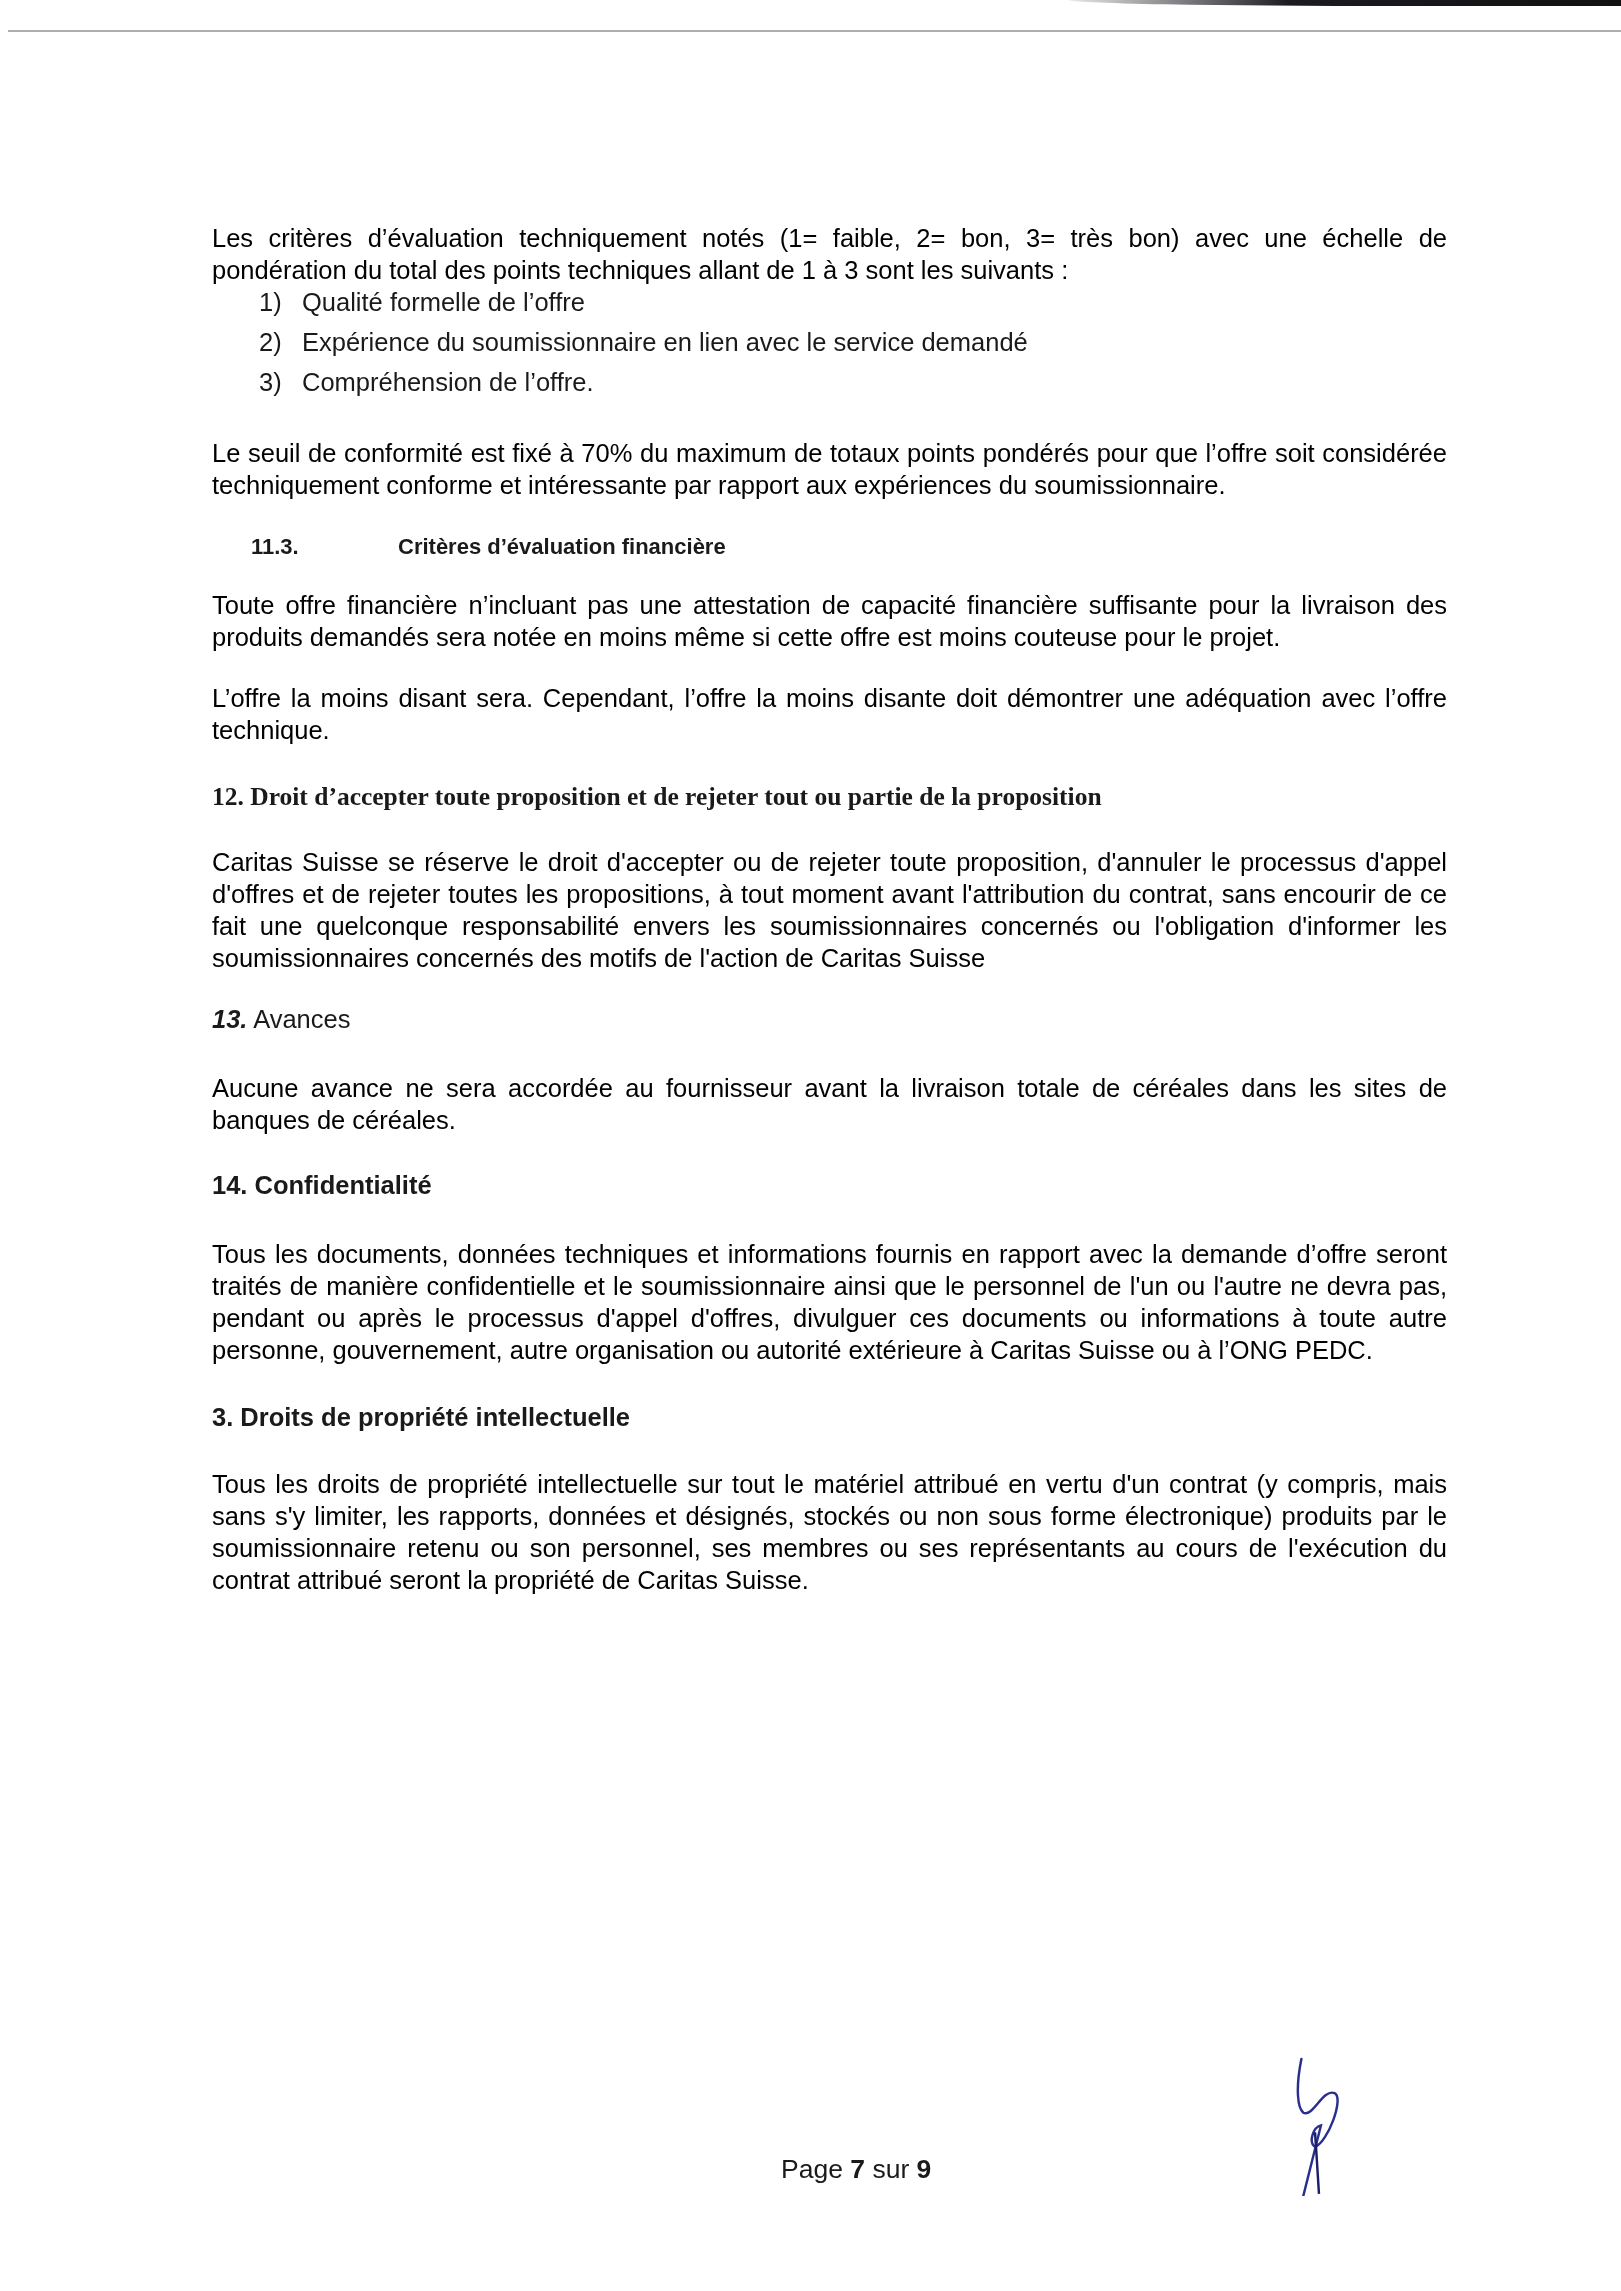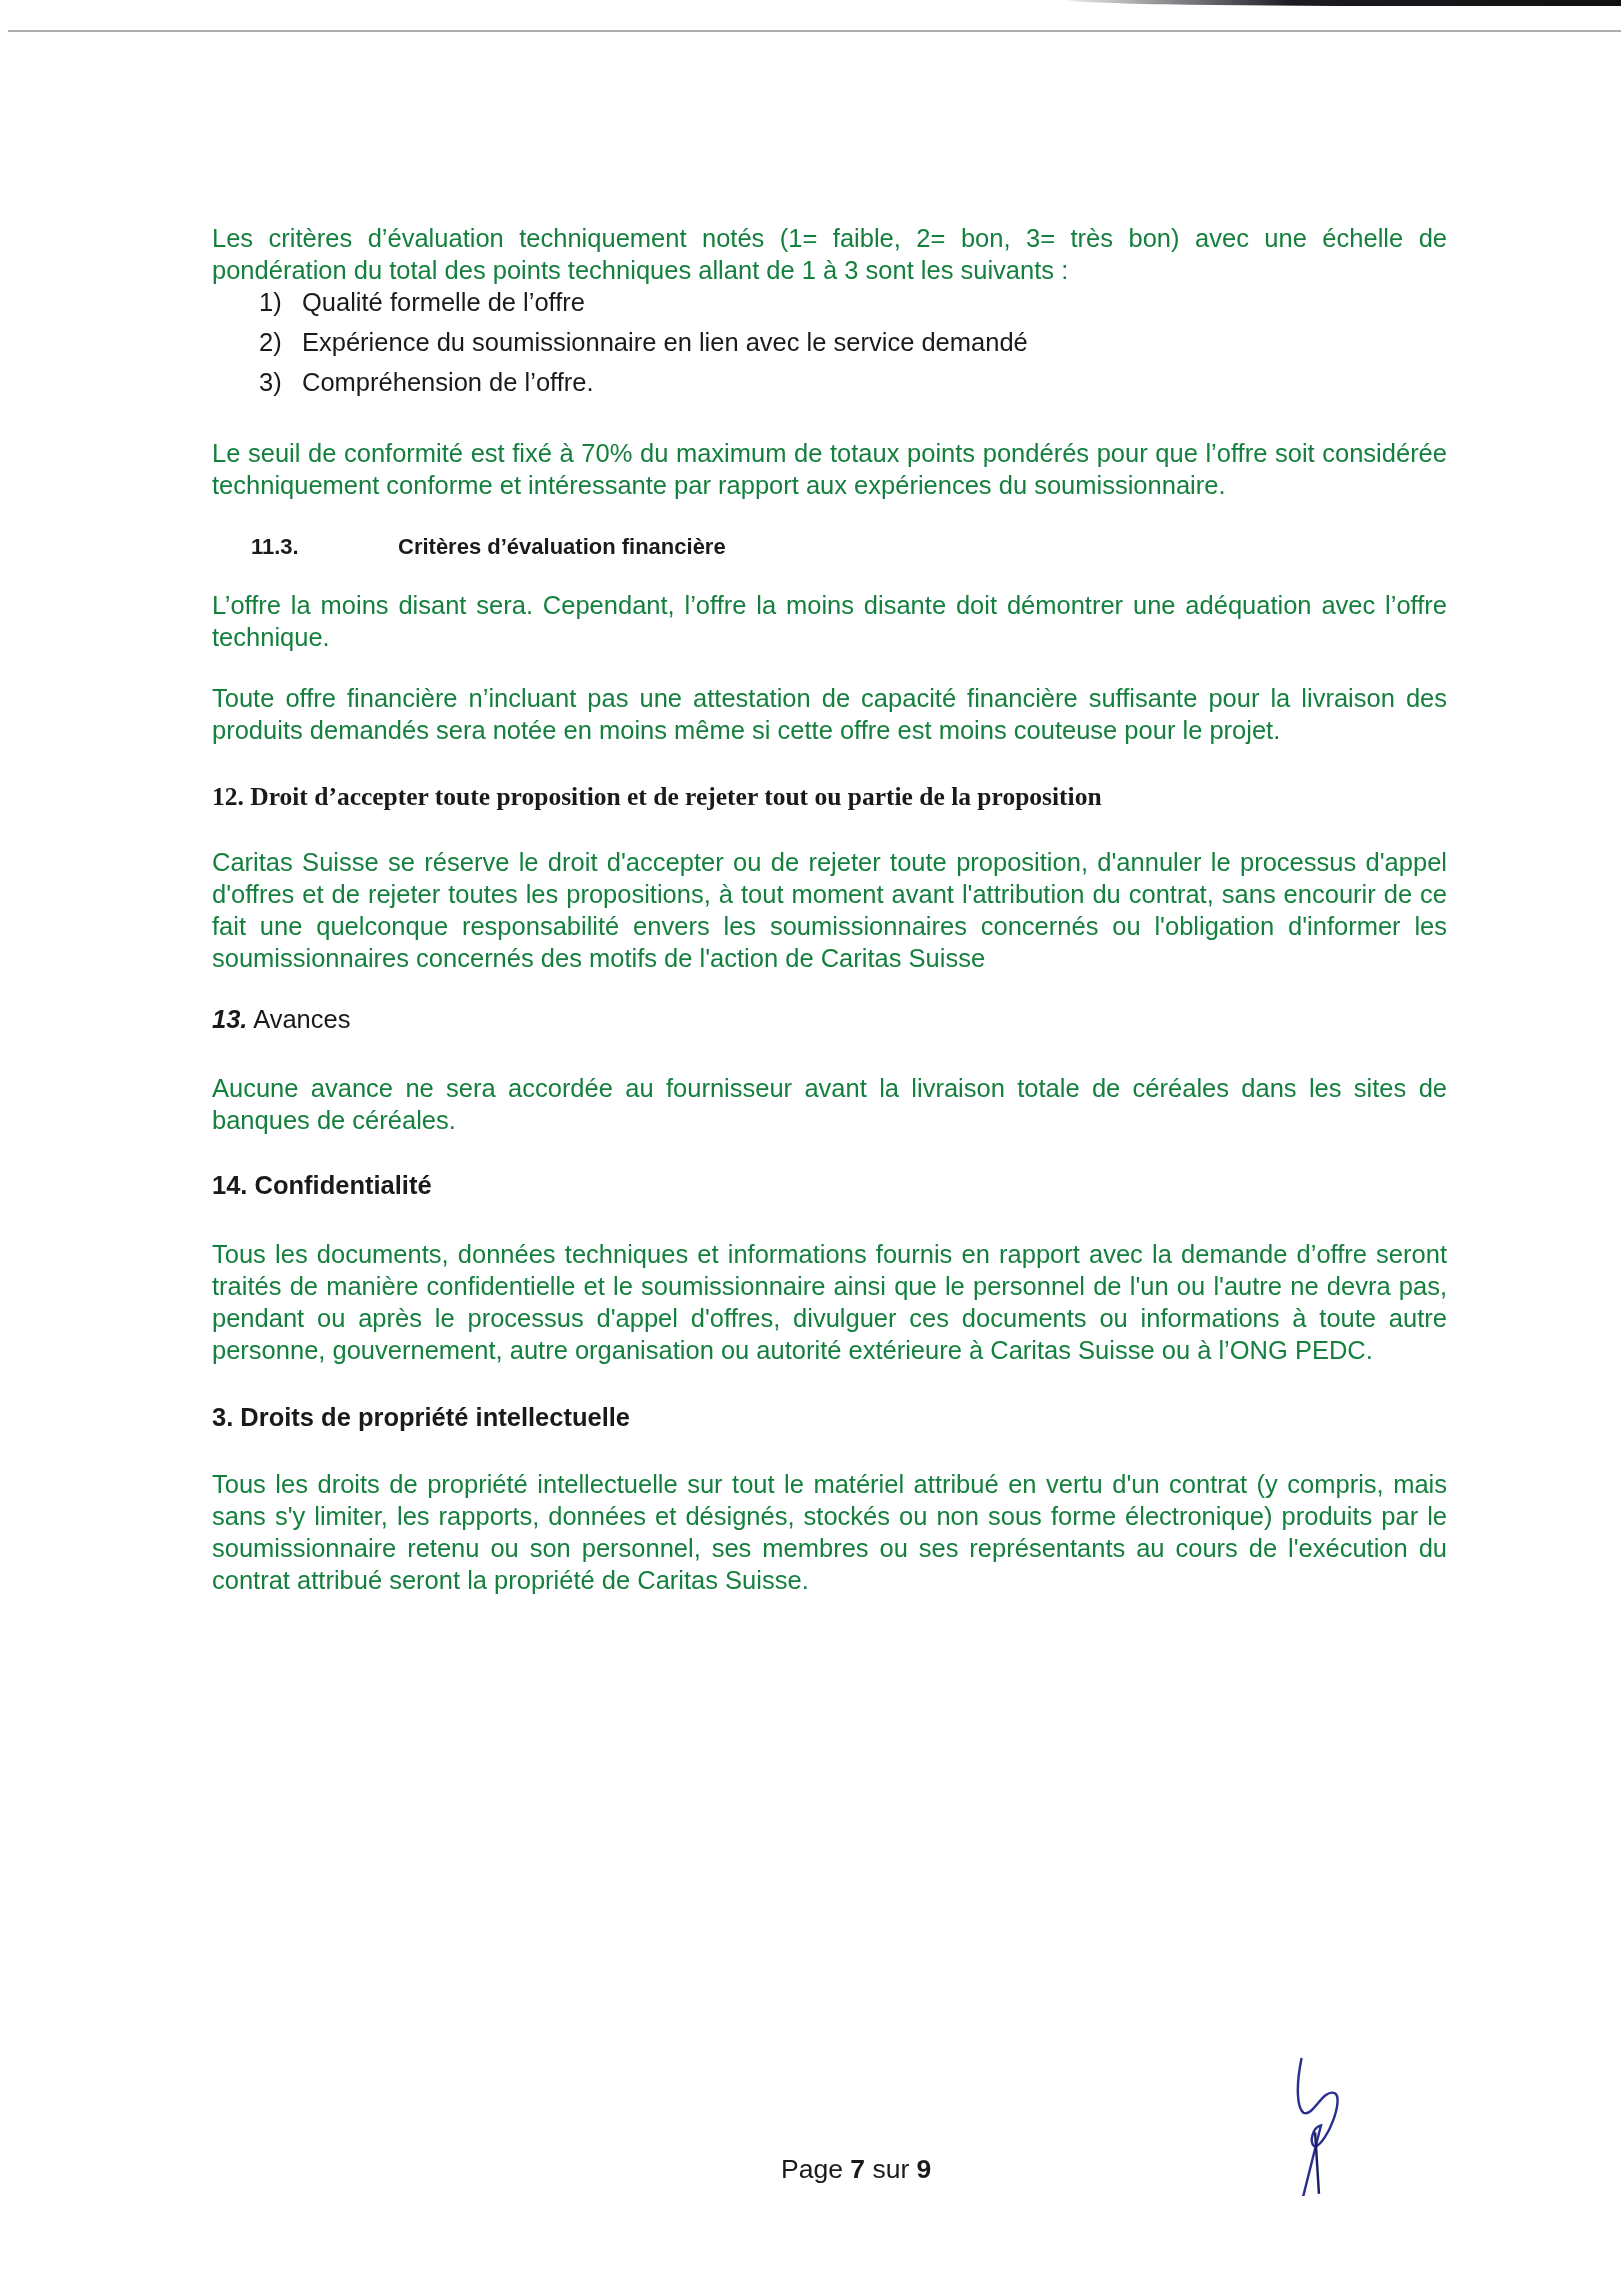--- a/index.html
+++ b/index.html
@@ -3,21 +3,21 @@
   <meta charset="utf-8">
   <style>
     html, body { margin: 0; padding: 0; background: #ffffff; }
     body { width: 1621px; height: 2292px; position: relative; overflow: hidden;
            font-family: "Liberation Sans", sans-serif; color: #1a1a1a; }
     .top-edge { position: absolute; left: 1068px; top: 0; width: 553px; height: 5.9px;
                 background: linear-gradient(to right, rgba(40,40,50,0.1), #1b1b22 40%, #111 100%);
                 border-bottom-left-radius: 60% 100%; }
     .top-rule { position: absolute; left: 7.8px; top: 30px; width: 1613px; height: 2px; background: #9a9a9a; opacity: 0.8; }
     .content { position: absolute; left: 212px; top: 222px; width: 1235px; }
-    p { margin: 0; font-size: 25.5px; line-height: 32px; text-align: justify; color: #15803d; }
+    p { margin: 0; font-size: 25.5px; line-height: 32px; text-align: justify; color: #000000; }
     .list { margin: 0; padding: 0; list-style: none; }
     .list li { font-size: 25.5px; line-height: 32px; margin-left: 47px; height: 40px; }
     .list .num { display: inline-block; width: 43px; }
     .h-sub { font-weight: bold; font-size: 22px; display: flex; }
     .h-sub .num { margin-left: 39px; width: 147px; }
     .h2 { font-weight: bold; font-size: 25.5px; line-height: 32px; }
     .h2-plain { font-size: 25.5px; line-height: 32px; }
     .page-footer { position: absolute; left: 781px; top: 2154px; font-size: 26.5px; }
     .page-footer b { font-weight: bold; }
     .signature { position: absolute; left: 1274px; top: 2049px; width: 88px; height: 147px; }
@@ -36,22 +36,22 @@
     <li><span class="num">2)</span><span>Expérience du soumissionnaire en lien avec le service demandé</span></li>
     <li><span class="num">3)</span><span>Compréhension de l’offre.</span></li>
   </ul>
 
   <p style="margin-top:31px;">Le seuil de conformité est fixé à 70% du maximum de totaux points pondérés pour que l’offre soit considérée techniquement conforme et intéressante par rapport aux expériences du soumissionnaire.</p>
 
   <div class="h-sub" style="margin-top:33px;">
     <span class="num">11.3.</span>
     <span>Critères d’évaluation financière</span>
   </div>
+  <p style="margin-top:29px;">Toute offre financière n’incluant pas une attestation de capacité financière suffisante pour la livraison des produits demandés sera notée en moins même si cette offre est moins couteuse pour le projet.</p>
   <p style="margin-top:29px;">L’offre la moins disant sera. Cependant, l’offre la moins disante doit démontrer une adéquation avec l’offre technique.</p>
-  <p style="margin-top:29px;">Toute offre financière n’incluant pas une attestation de capacité financière suffisante pour la livraison des produits demandés sera notée en moins même si cette offre est moins couteuse pour le projet.</p>
 
   <div class="h2" style="margin-top:35px;font-family:Liberation Serif, serif;">12. Droit d’accepter toute proposition et de rejeter tout ou partie de la proposition</div>
   <p style="margin-top:33px;">Caritas Suisse se réserve le droit d'accepter ou de rejeter toute proposition, d'annuler le processus d'appel d'offres et de rejeter toutes les propositions, à tout moment avant l'attribution du contrat, sans encourir de ce fait une quelconque responsabilité envers les soumissionnaires concernés ou l'obligation d'informer les soumissionnaires concernés des motifs de l'action de Caritas Suisse</p>
 
   <div class="h2-plain" style="margin-top:29px;">
     <span style="font-weight:bold;font-style:italic;">13.</span>
     <span>Avances</span>
   </div>
   <p style="margin-top:37px;">Aucune avance ne sera accordée au fournisseur avant la livraison totale de céréales dans les sites de banques de céréales.</p>
 

